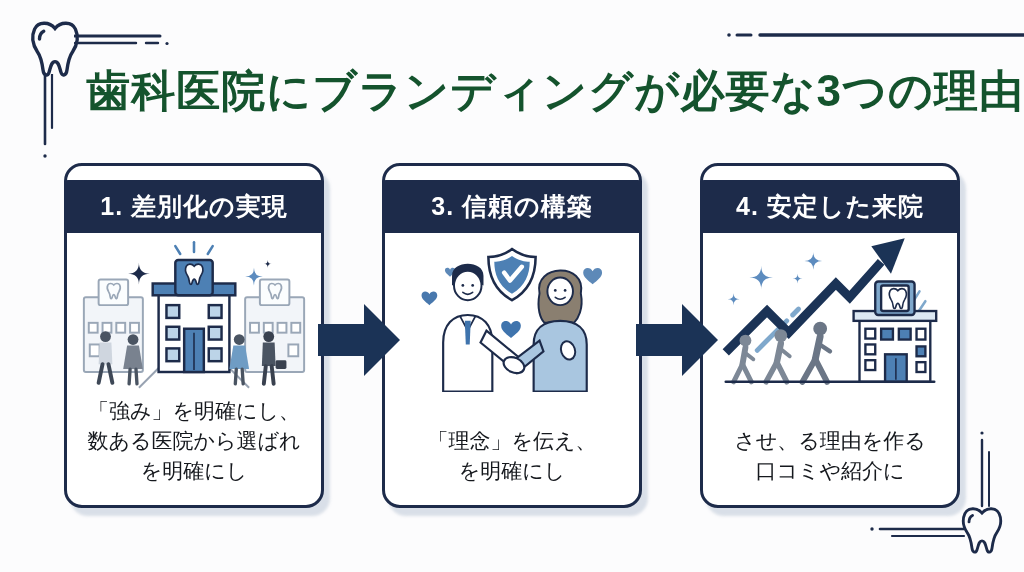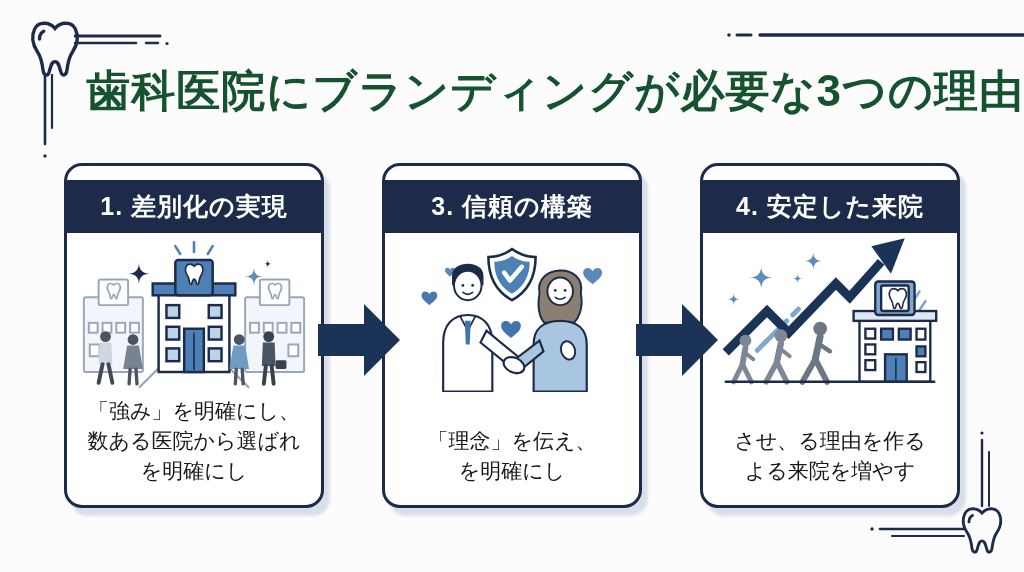--- a/index.html
+++ b/index.html
@@ -319,21 +319,21 @@
             <line x1="105" y1="127" x2="117" y2="150" stroke-width="6"></line>
             <line x1="108" y1="111" x2="120" y2="119" stroke-width="4.5"></line>
           </g>
 
           <line x1="14" y1="150" x2="226" y2="150" stroke="#1d2b4a" stroke-width="2.6" stroke-linecap="round"></line>
         </svg>
       </div>
       <p class="caption">
         <br>
         <span>させ、る理由を作る</span><br>
-        <span>よる来院を増やす</span>
+        <span>口コミや紹介に</span>
       </p>
     </section>
   </div>
 
   <svg class="flow-arrow a1" viewBox="0 0 82 76">
     <rect x="0" y="22" width="47" height="32" fill="#1b3356"></rect>
     <polygon points="46,2 82,38 46,74" fill="#1b3356"></polygon>
   </svg>
   <svg class="flow-arrow a2" viewBox="0 0 82 76">
     <rect x="0" y="22" width="47" height="32" fill="#1b3356"></rect>

